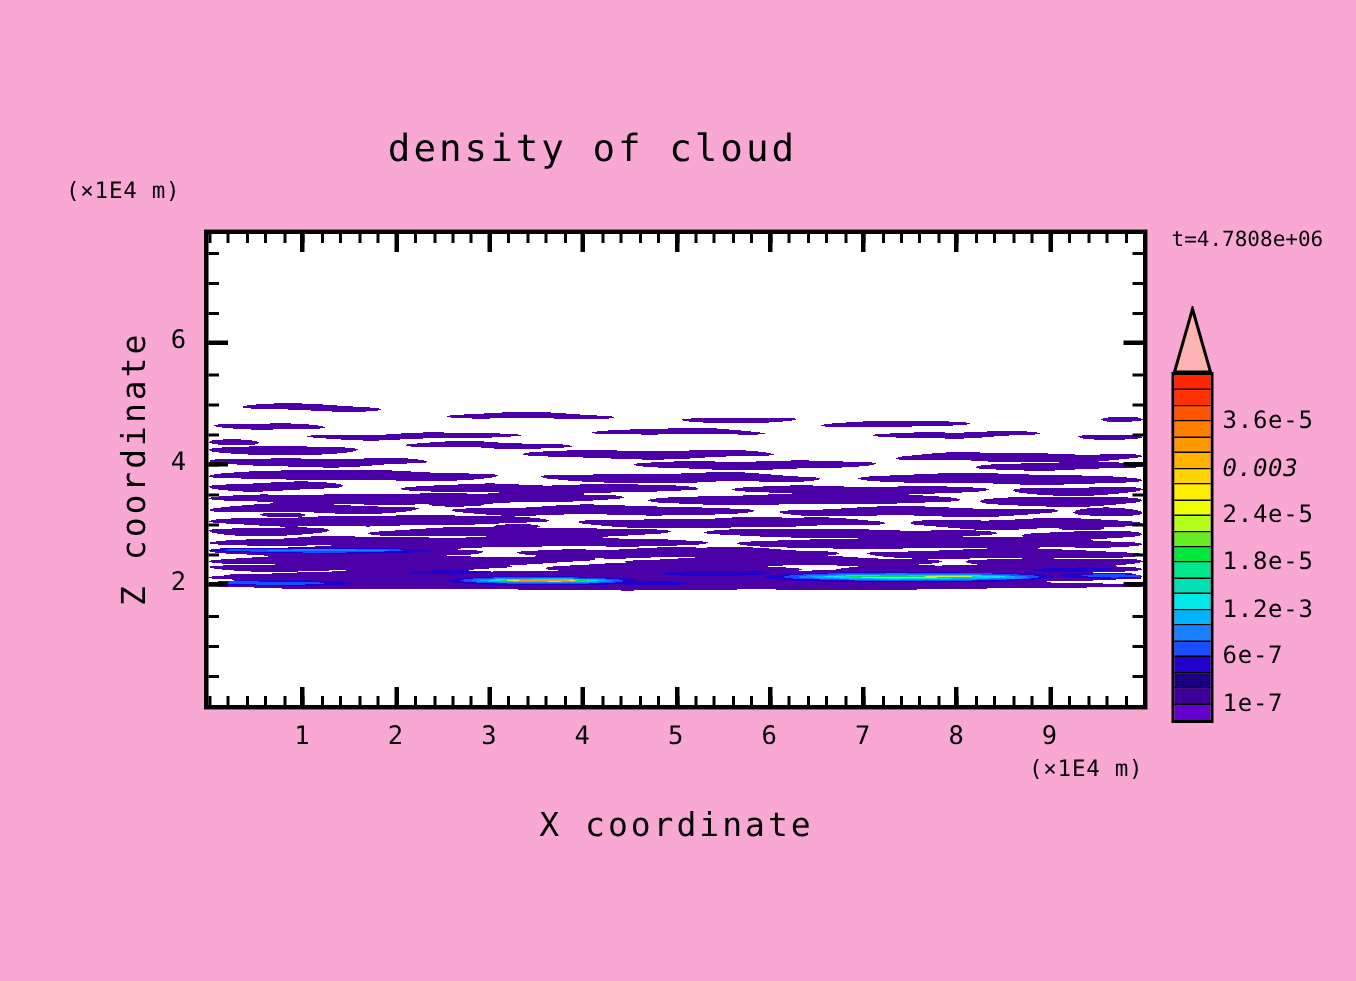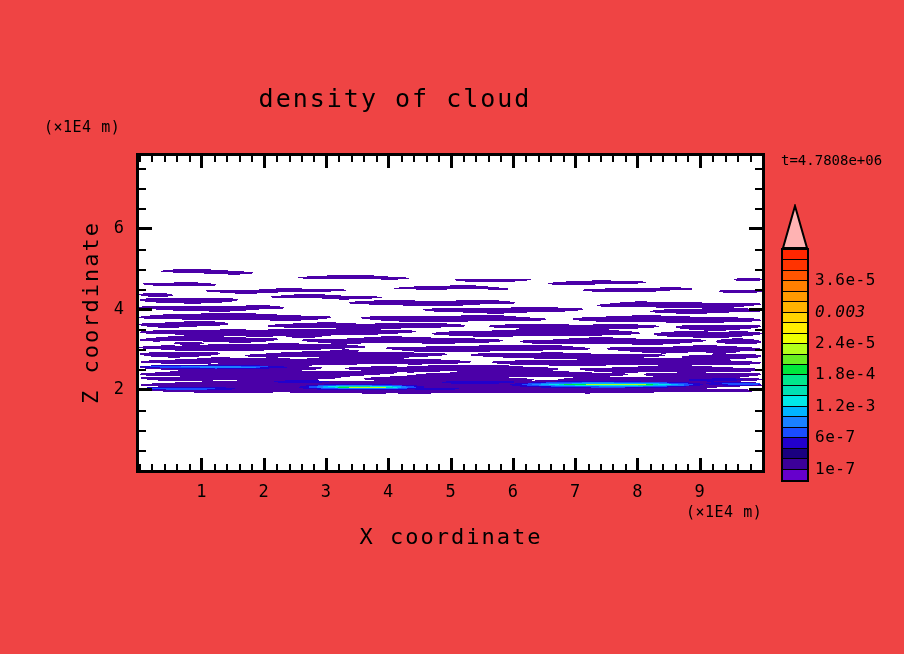--- a/index.html
+++ b/index.html
@@ -4,21 +4,21 @@
 <style>
   html, body {
     margin: 0;
     padding: 0;
     background: #ffffff;
   }
   #root {
     position: relative;
     width: 904px;
     height: 654px;
-    background: #ef4444;
+    background: #f9a8d4;
     font-family: "DejaVu Sans Mono", "Liberation Mono", monospace;
     color: #000000;
     overflow: hidden;
   }
 
   
   #plot-title {
     position: absolute;
     left: 0;
     top: 84px;
@@ -40,21 +40,21 @@
     position: absolute;
     left: 686px;
     top: 503px;
     font-size: 15px;
     letter-spacing: 0.5px;
     white-space: nowrap;
   }
   #x-axis-title {
     position: absolute;
     left: 136px;
-    top: 524px;
+    top: 538px;
     width: 630px;
     text-align: center;
     font-size: 22px;
     letter-spacing: 2px;
     white-space: nowrap;
   }
   #y-axis-title {
     position: absolute;
     left: -25px;
     top: 300px;
@@ -464,19 +464,19 @@
         <div class="cb-band" style="background: rgb(26, 0, 128); height: 10.4545px;"></div>
         <div class="cb-band" style="background: rgb(60, 0, 153); height: 10.4545px;"></div>
         <div class="cb-band" style="background: rgb(102, 0, 204); height: 10.4545px;"></div>
       </div>
   </div>
 
   <div id="cb-labels-layer">
       <div class="cb-label" style="top: 270.364px;">3.6e-5</div>
       <div class="cb-label" style="top: 301.727px; font-style: italic;">0.003</div>
       <div class="cb-label" style="top: 333.091px;">2.4e-5</div>
-      <div class="cb-label" style="top: 364.455px;">1.8e-4</div>
+      <div class="cb-label" style="top: 364.455px;">1.8e-5</div>
       <div class="cb-label" style="top: 395.818px;">1.2e-3</div>
       <div class="cb-label" style="top: 427.182px;">6e-7</div>
       <div class="cb-label" style="top: 458.545px;">1e-7</div>
     </div>
 
 </div>
 
 </body></html>

